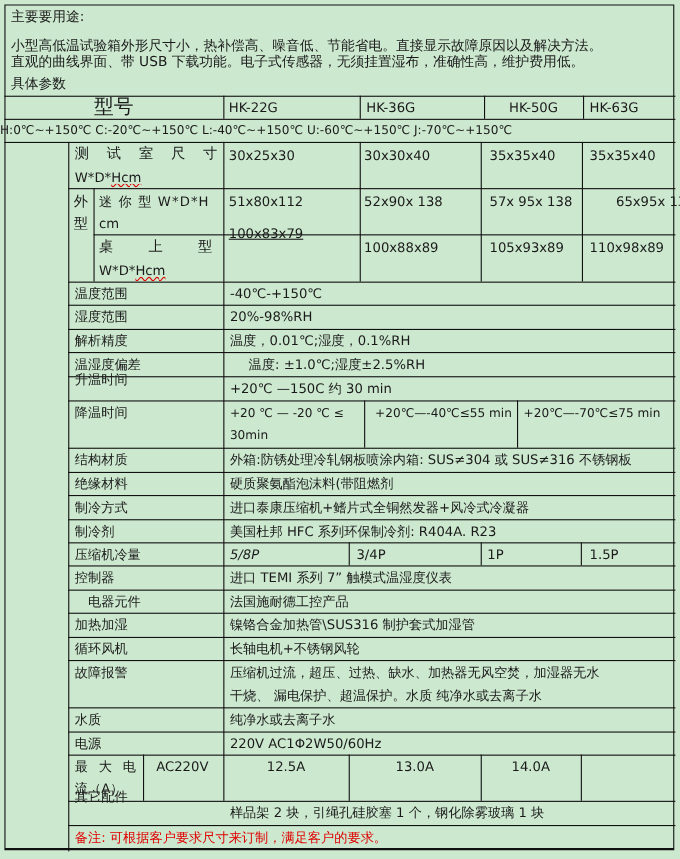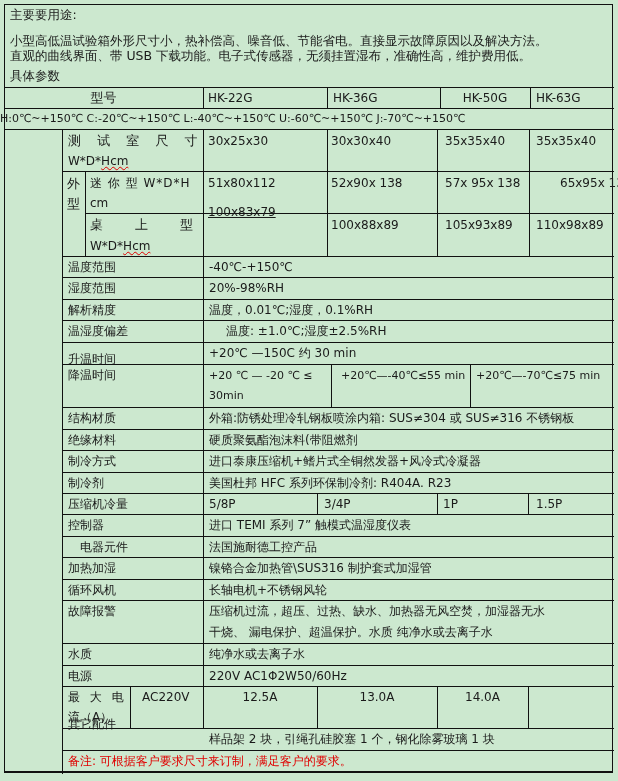--- a/index.html
+++ b/index.html
@@ -71,21 +71,21 @@
 <div class="vl" style="left:331px;top:364px;height:43px;"></div>
 <div class="vl" style="left:470px;top:364px;height:43px;"></div>
 <div class="vl" style="left:317px;top:493px;height:21px;"></div>
 <div class="vl" style="left:437px;top:493px;height:21px;"></div>
 <div class="vl" style="left:528px;top:493px;height:21px;"></div>
 <div class="vl" style="left:130px;top:686px;height:42px;"></div>
 <div class="vl" style="left:317px;top:686px;height:42px;"></div>
 <div class="vl" style="left:437px;top:686px;height:42px;"></div>
 <div class="vl" style="left:528px;top:686px;height:42px;"></div>
 
-<div class="t center" style="left:4px;width:199px;top:88px;font-size:13px;">型号</div>
+<div class="t center" style="left:4px;width:199px;top:88px;font-size:18px;">型号</div>
 <div class="t" style="left:208px;top:88px;">HK-22G</div>
 <div class="t" style="left:333px;top:88px;">HK-36G</div>
 <div class="t center" style="left:440px;width:90px;top:88px;">HK-50G</div>
 <div class="t" style="left:536px;top:88px;">HK-63G</div>
 
 <div class="t" style="left:0;top:109px;font-size:11px;">H:0℃~+150℃  C:-20℃~+150℃  L:-40℃~+150℃   U:-60℃~+150℃  J:-70℃~+150℃</div>
 
 <div class="t" style="left:68px;top:131px;width:130px;letter-spacing:6px;font-size:13px;">测 试 室 尺 寸</div>
 <div class="t" style="left:68px;top:151px;"><span>W*D*</span><span class="wavy">Hcm</span></div>
 <div class="t" style="left:208px;top:131px;">30x25x30</div>
@@ -113,40 +113,40 @@
 <div class="t" style="left:536px;top:215px;">110x98x89</div>
 
 <div class="t" style="left:68px;top:257px;">温度范围</div>
 <div class="t" style="left:209px;top:257px;">-40℃-+150℃</div>
 <div class="t" style="left:68px;top:278px;">湿度范围</div>
 <div class="t" style="left:209px;top:278px;">20%-98%RH</div>
 <div class="t" style="left:68px;top:300px;">解析精度</div>
 <div class="t" style="left:209px;top:300px;">温度，0.01℃;湿度，0.1%RH</div>
 <div class="t" style="left:68px;top:321px;">温湿度偏差</div>
 <div class="t" style="left:209px;top:321px;margin-left:17px;">温度: ±1.0℃;湿度±2.5%RH</div>
-<div class="t" style="left:68px;top:350px;font-family:Liberation Mono, monospace;">升温时间</div>
+<div class="t" style="left:68px;top:335px;">升温时间</div>
 <div class="t" style="left:209px;top:343px;">+20℃  —150C 约 30 min</div>
 
 <div class="t" style="left:68px;top:365px;">降温时间</div>
 <div class="t sm" style="left:209px;top:366px;">+20 ℃  —  -20 ℃  ≤</div>
 <div class="t sm" style="left:209px;top:386px;">30min</div>
 <div class="t sm" style="left:341px;top:366px;">+20℃—-40℃≤55 min</div>
 <div class="t sm" style="left:476px;top:366px;">+20℃—-70℃≤75 min</div>
 
 <div class="t" style="left:68px;top:408px;">结构材质</div>
 <div class="t" style="left:209px;top:408px;width:405px;overflow:hidden;">外箱:防锈处理冷轧钢板喷涂内箱: SUS≠304 或 SUS≠316 不锈钢板</div>
 <div class="t" style="left:68px;top:430px;">绝缘材料</div>
 <div class="t" style="left:209px;top:430px;">硬质聚氨酯泡沫料(带阻燃剂</div>
 <div class="t" style="left:68px;top:451px;">制冷方式</div>
 <div class="t" style="left:209px;top:451px;">进口泰康压缩机+鳍片式全铜然发器+风冷式冷凝器</div>
 <div class="t" style="left:68px;top:473px;">制冷剂</div>
 <div class="t" style="left:209px;top:473px;">美国杜邦 HFC 系列环保制冷剂: R404A. R23</div>
 
 <div class="t" style="left:68px;top:494px;">压缩机冷量</div>
-<div class="t" style="left:209px;top:494px;">5/8P</div>
+<div class="t" style="left:209px;top:494px;font-style:italic;">5/8P</div>
 <div class="t" style="left:324px;top:494px;">3/4P</div>
 <div class="t" style="left:443px;top:494px;">1P</div>
 <div class="t" style="left:536px;top:494px;">1.5P</div>
 
 <div class="t" style="left:68px;top:515px;">控制器</div>
 <div class="t" style="left:209px;top:515px;">进口 TEMI 系列 7” 触模式温湿度仪表</div>
 <div class="t" style="left:68px;top:537px;margin-left:12px;">电器元件</div>
 <div class="t" style="left:209px;top:537px;">法国施耐德工控产品</div>
 <div class="t" style="left:68px;top:558px;">加热加湿</div>
 <div class="t" style="left:209px;top:558px;">镍铬合金加热管\SUS316 制护套式加湿管</div>

